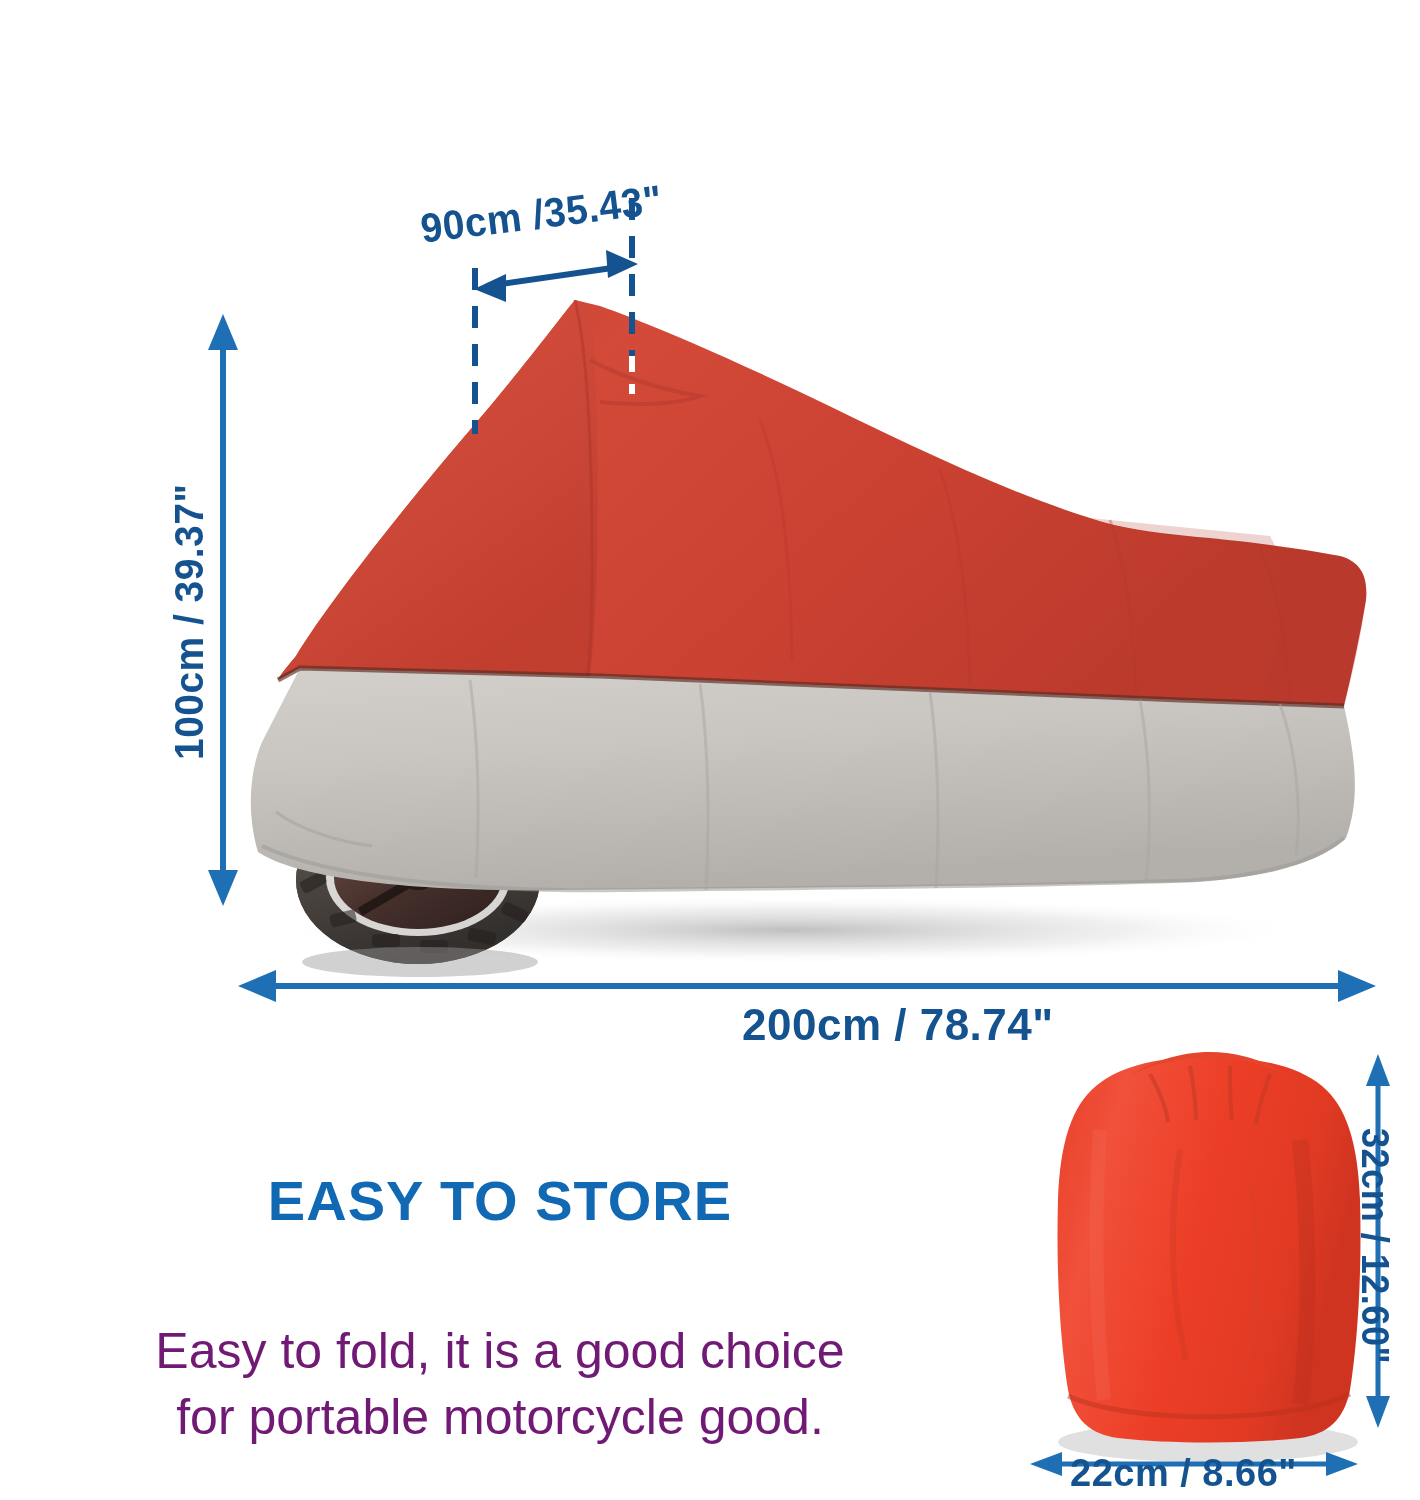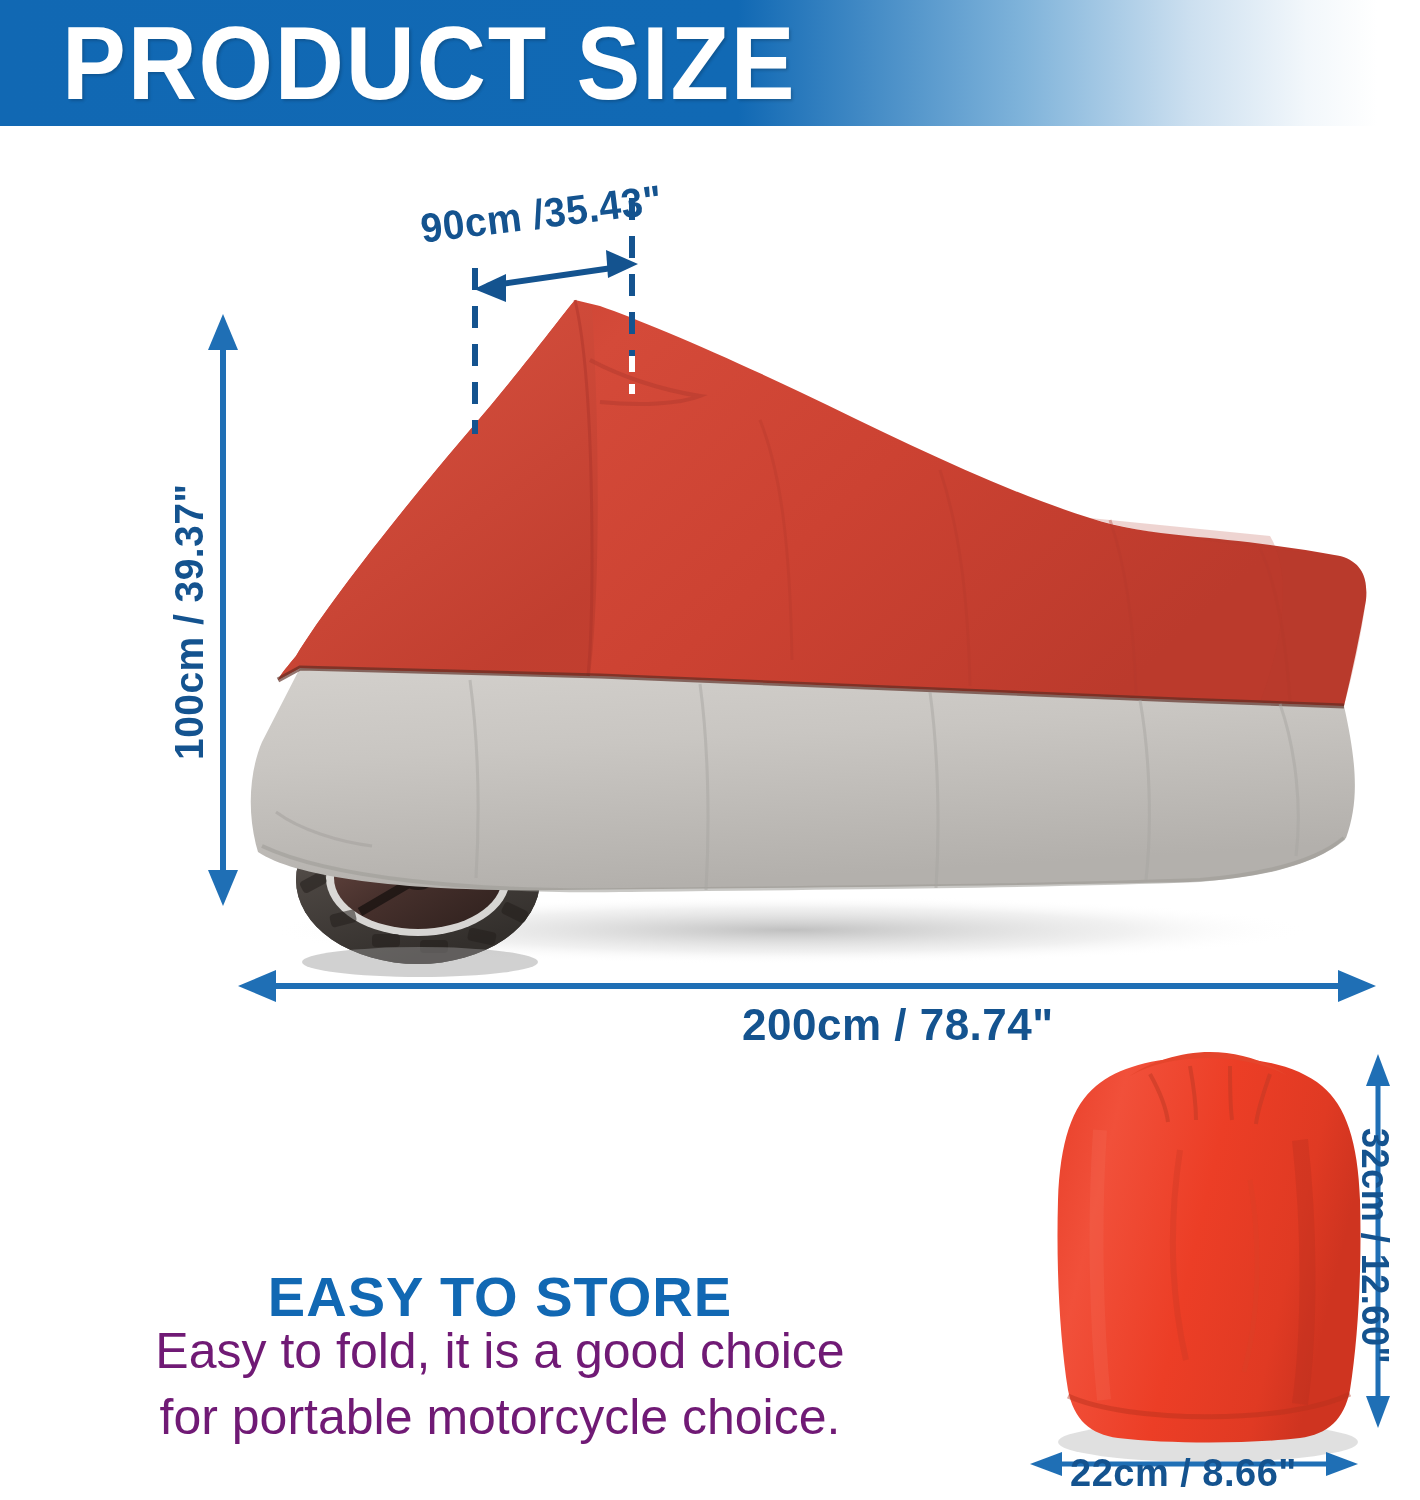--- a/index.html
+++ b/index.html
@@ -100,21 +100,21 @@
     left: 1070px;
     top: 1452px;
     font-size: 38px;
     letter-spacing: 0.5px;
   }
 
   
   .store-heading {
     position: absolute;
     left: 0;
-    top: 1264px;
+    top: 1168px;
     width: 1000px;
     text-align: center;
     font-family: "Liberation Sans Narrow", "Liberation Sans", sans-serif;
     font-size: 56px;
     font-weight: bold;
     color: #1168b3;
     letter-spacing: 1px;
   }
   .store-body {
     position: absolute;
@@ -136,23 +136,20 @@
     top: 0;
     width: 1420px;
     height: 1500px;
   }
 </style>
 </head>
 <body>
 
 <div id="page">
 
-  <div class="header-bar">
-    <div class="header-title">PRODUCT SIZE</div>
-  </div>
 
   <svg class="art" viewBox="0 0 1420 1500">
     <defs>
 
       <linearGradient id="redTop" x1="0" y1="0" x2="1" y2="0.4">
         <stop offset="0%" stop-color="#c23b2d"></stop>
         <stop offset="30%" stop-color="#d44a39"></stop>
         <stop offset="62%" stop-color="#cc4232"></stop>
         <stop offset="100%" stop-color="#bb3a2c"></stop>
       </linearGradient>
@@ -358,16 +355,16 @@
   <div class="dim-label label-length">200cm / 78.74"</div>
 
   <div class="dim-label label-bagheight">32cm / 12.60"</div>
 
   <div class="dim-label label-bagwidth">22cm / 8.66"</div>
 
   <div class="store-heading">EASY TO STORE</div>
 
   <div class="store-body">
     <span>Easy to fold, it is a good choice</span>
-    <span>for portable motorcycle choice.</span>
+    <span>for portable motorcycle good.</span>
   </div>
 
 </div>
 
 </body></html>

